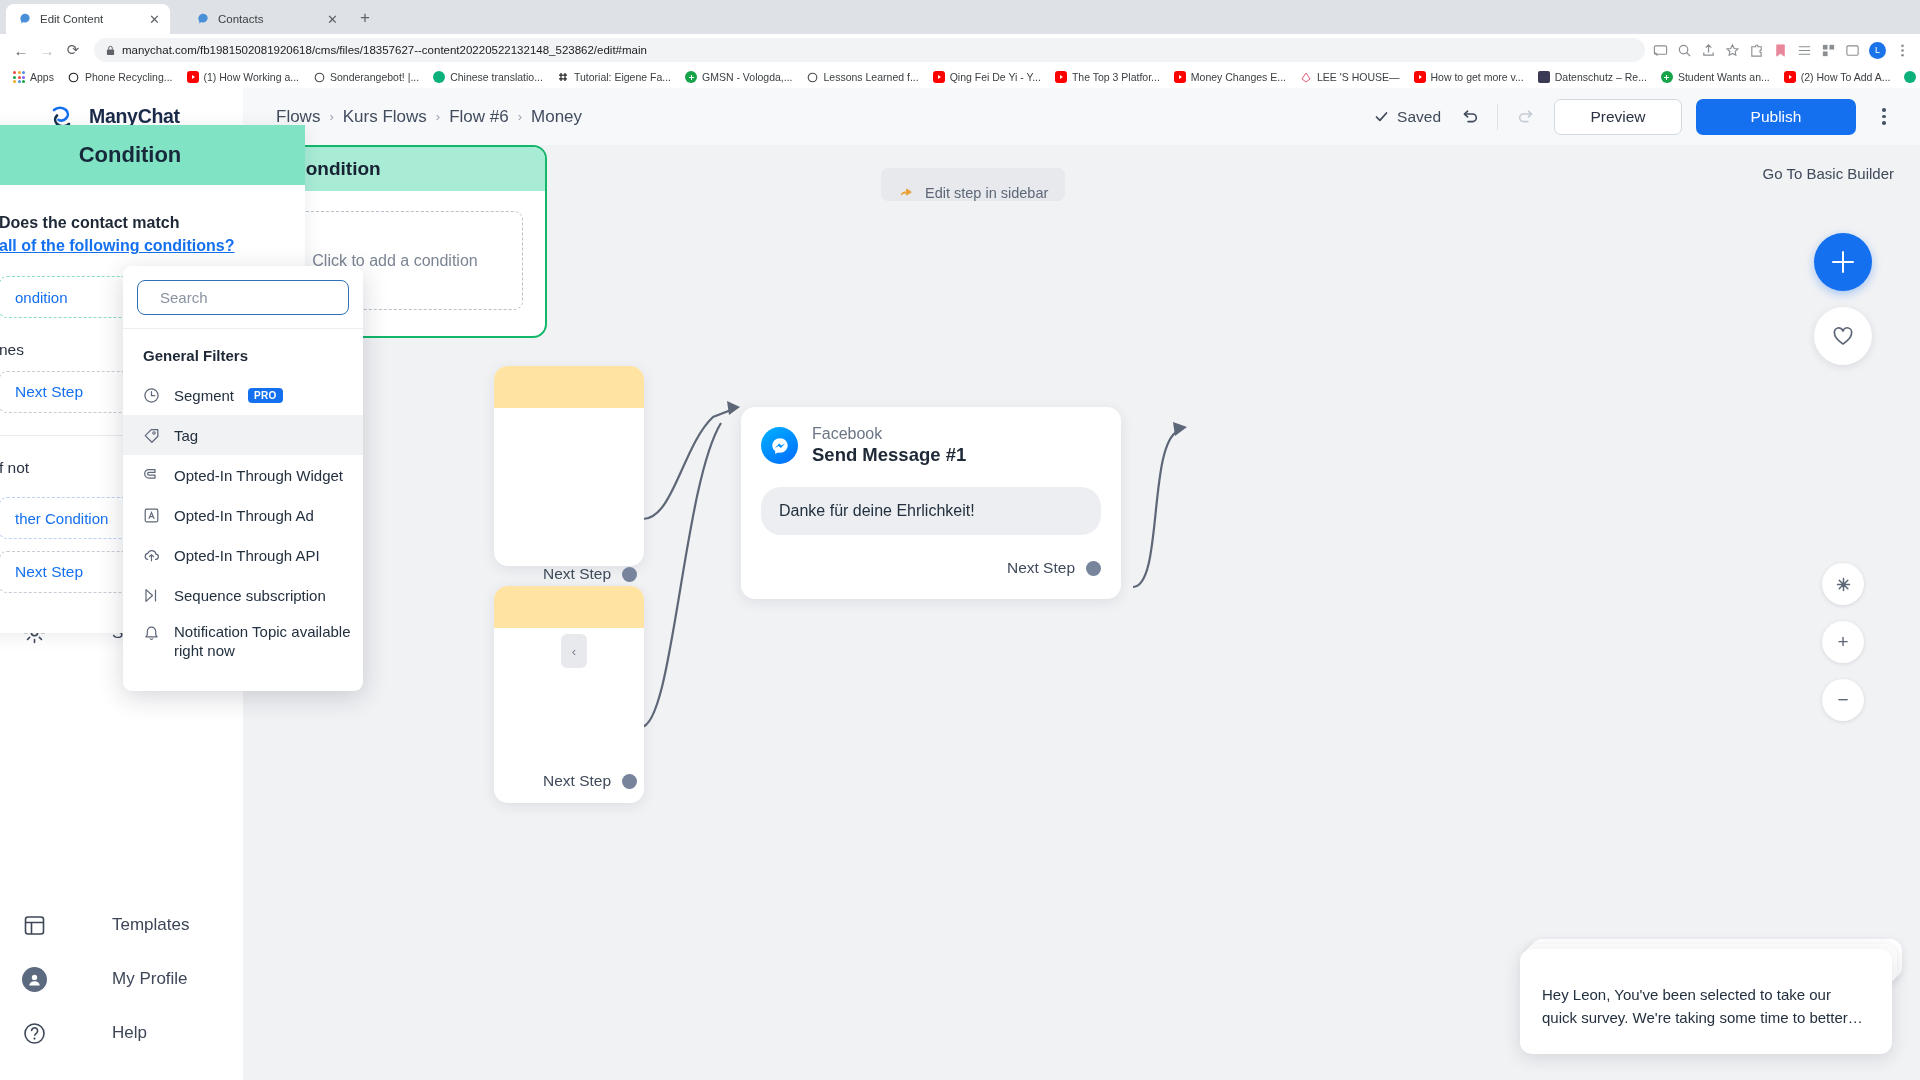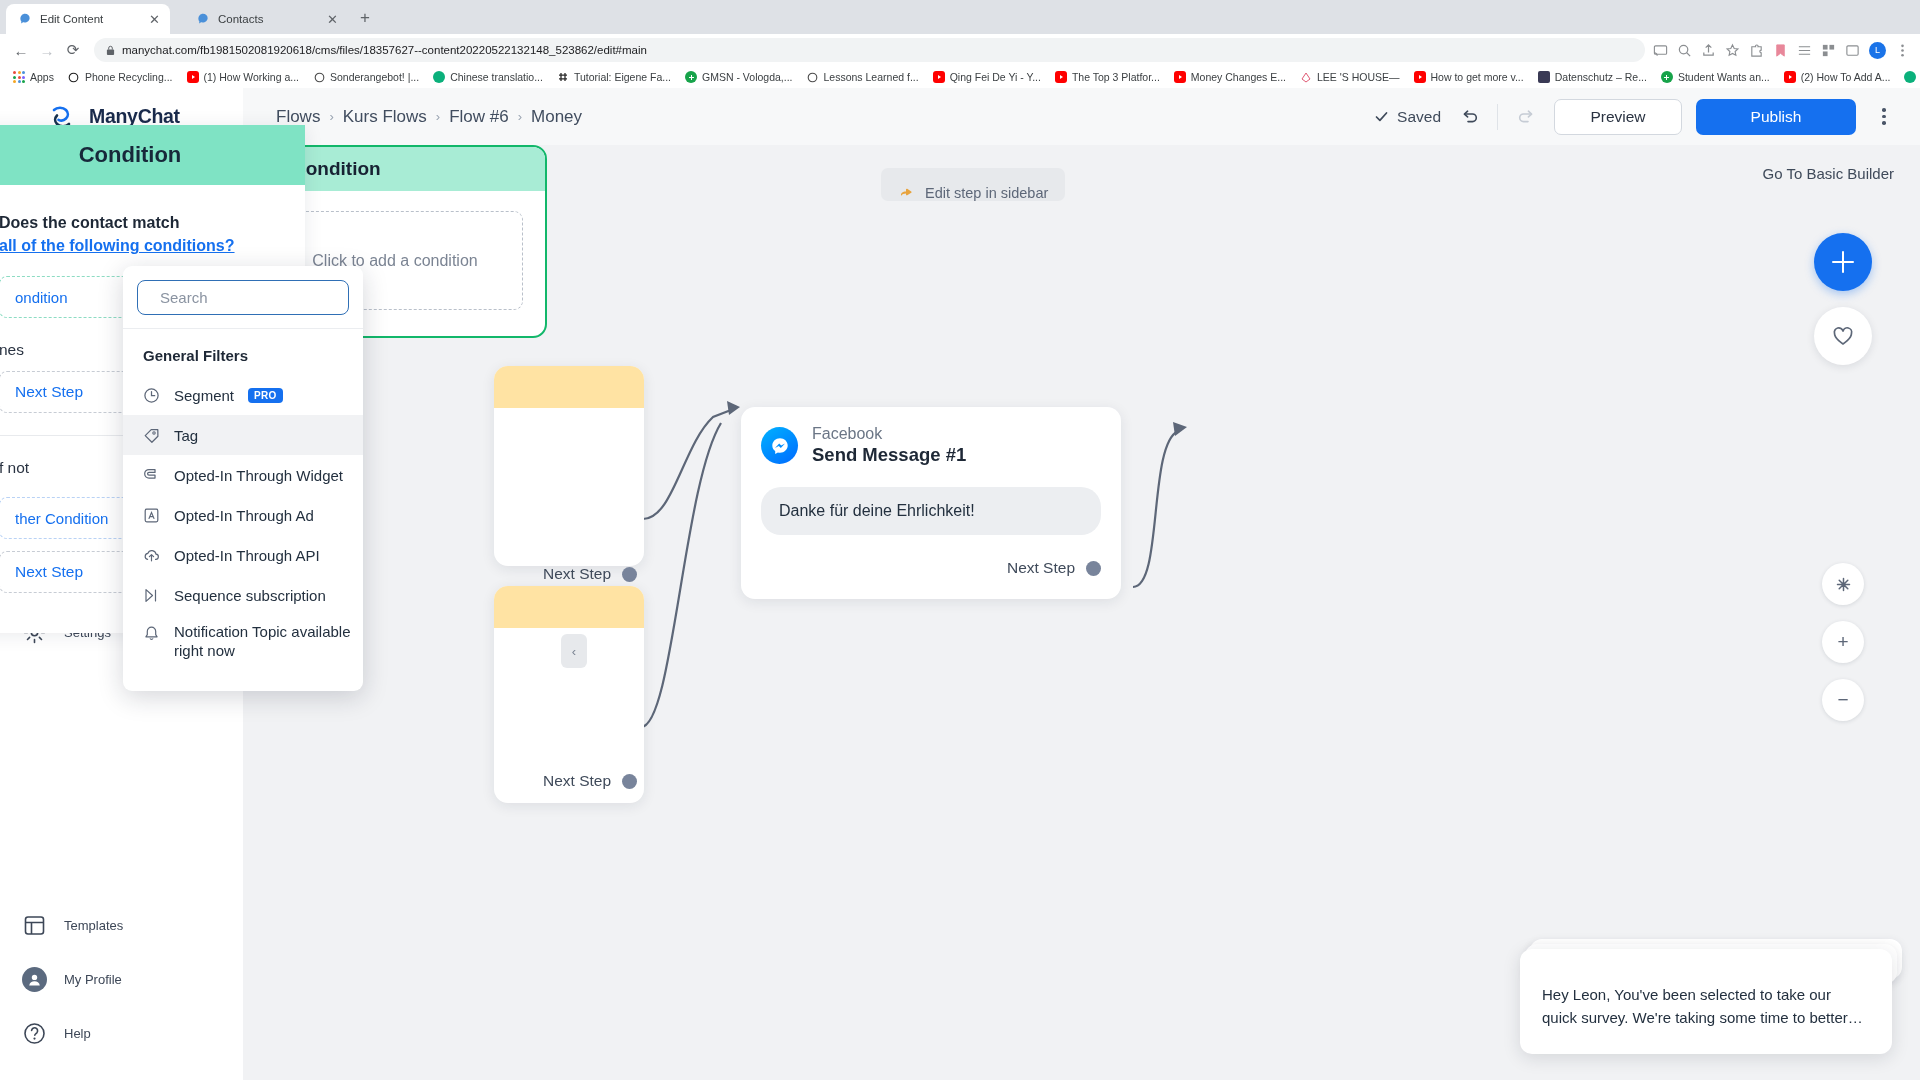--- a/index.html
+++ b/index.html
@@ -51,21 +51,21 @@
   .brand-name { font-size:19.5px; font-weight:bold; color:#1a2b4c; letter-spacing:-.3px; }
   .acct { height:57px; border-top:1px solid #eceef1; border-bottom:1px solid #eceef1; display:flex; align-items:center; gap:12px; padding:0 18px 0 22px; cursor:pointer; }
   .acct-av { width:28px; height:28px; border-radius:50%; background:#f6efe7; position:relative; flex:0 0 28px; display:flex; align-items:center; justify-content:center; }
   .acct-av span { font-size:5px; color:#b08a5a; font-style:italic; }
   .pro-badge { position:absolute; bottom:-4px; left:4px; background:#1570ef; color:#fff; font-size:7px; font-weight:bold; border-radius:3px; padding:1px 4px; letter-spacing:.3px; }
   .acct-name { flex:1; font-size:14.5px; color:#2a3342; }
   .nav { padding-top:18px; flex:1; }
   .nav-item { height:55px; display:flex; align-items:center; gap:17px; padding-left:22px; cursor:pointer; color:#3d4757; }
   .nav-item.active { color:#12b76a; }
   .nav-ico { width:25px; height:25px; flex:0 0 25px; display:flex; align-items:center; justify-content:center; }
-  .nav-label { font-size:13px; white-space:nowrap; }
+  .nav-label { font-size:17px; white-space:nowrap;margin-left:48px; }
   .nav-bottom { padding-bottom:20px; }
   .nav-bottom .nav-item { height:54px; }
   .av-sm { width:25px; height:25px; border-radius:50%; background:#5b6a7f; display:flex; align-items:center; justify-content:center; font-size:10px; color:#fff; }
 
   
   .header { position:absolute; top:0; left:243px; width:1677px; height:57px; background:#f7f8f9; display:flex; align-items:center; padding:0 22px 0 33px; z-index:4; }
   .crumbs { display:flex; align-items:center; gap:9px; }
   .crumb { font-size:17px; color:#414d5f; cursor:pointer; }
   .crumb.last { color:#414d5f; }
   .crumb-sep { color:#9aa4b2; font-size:13px; }

